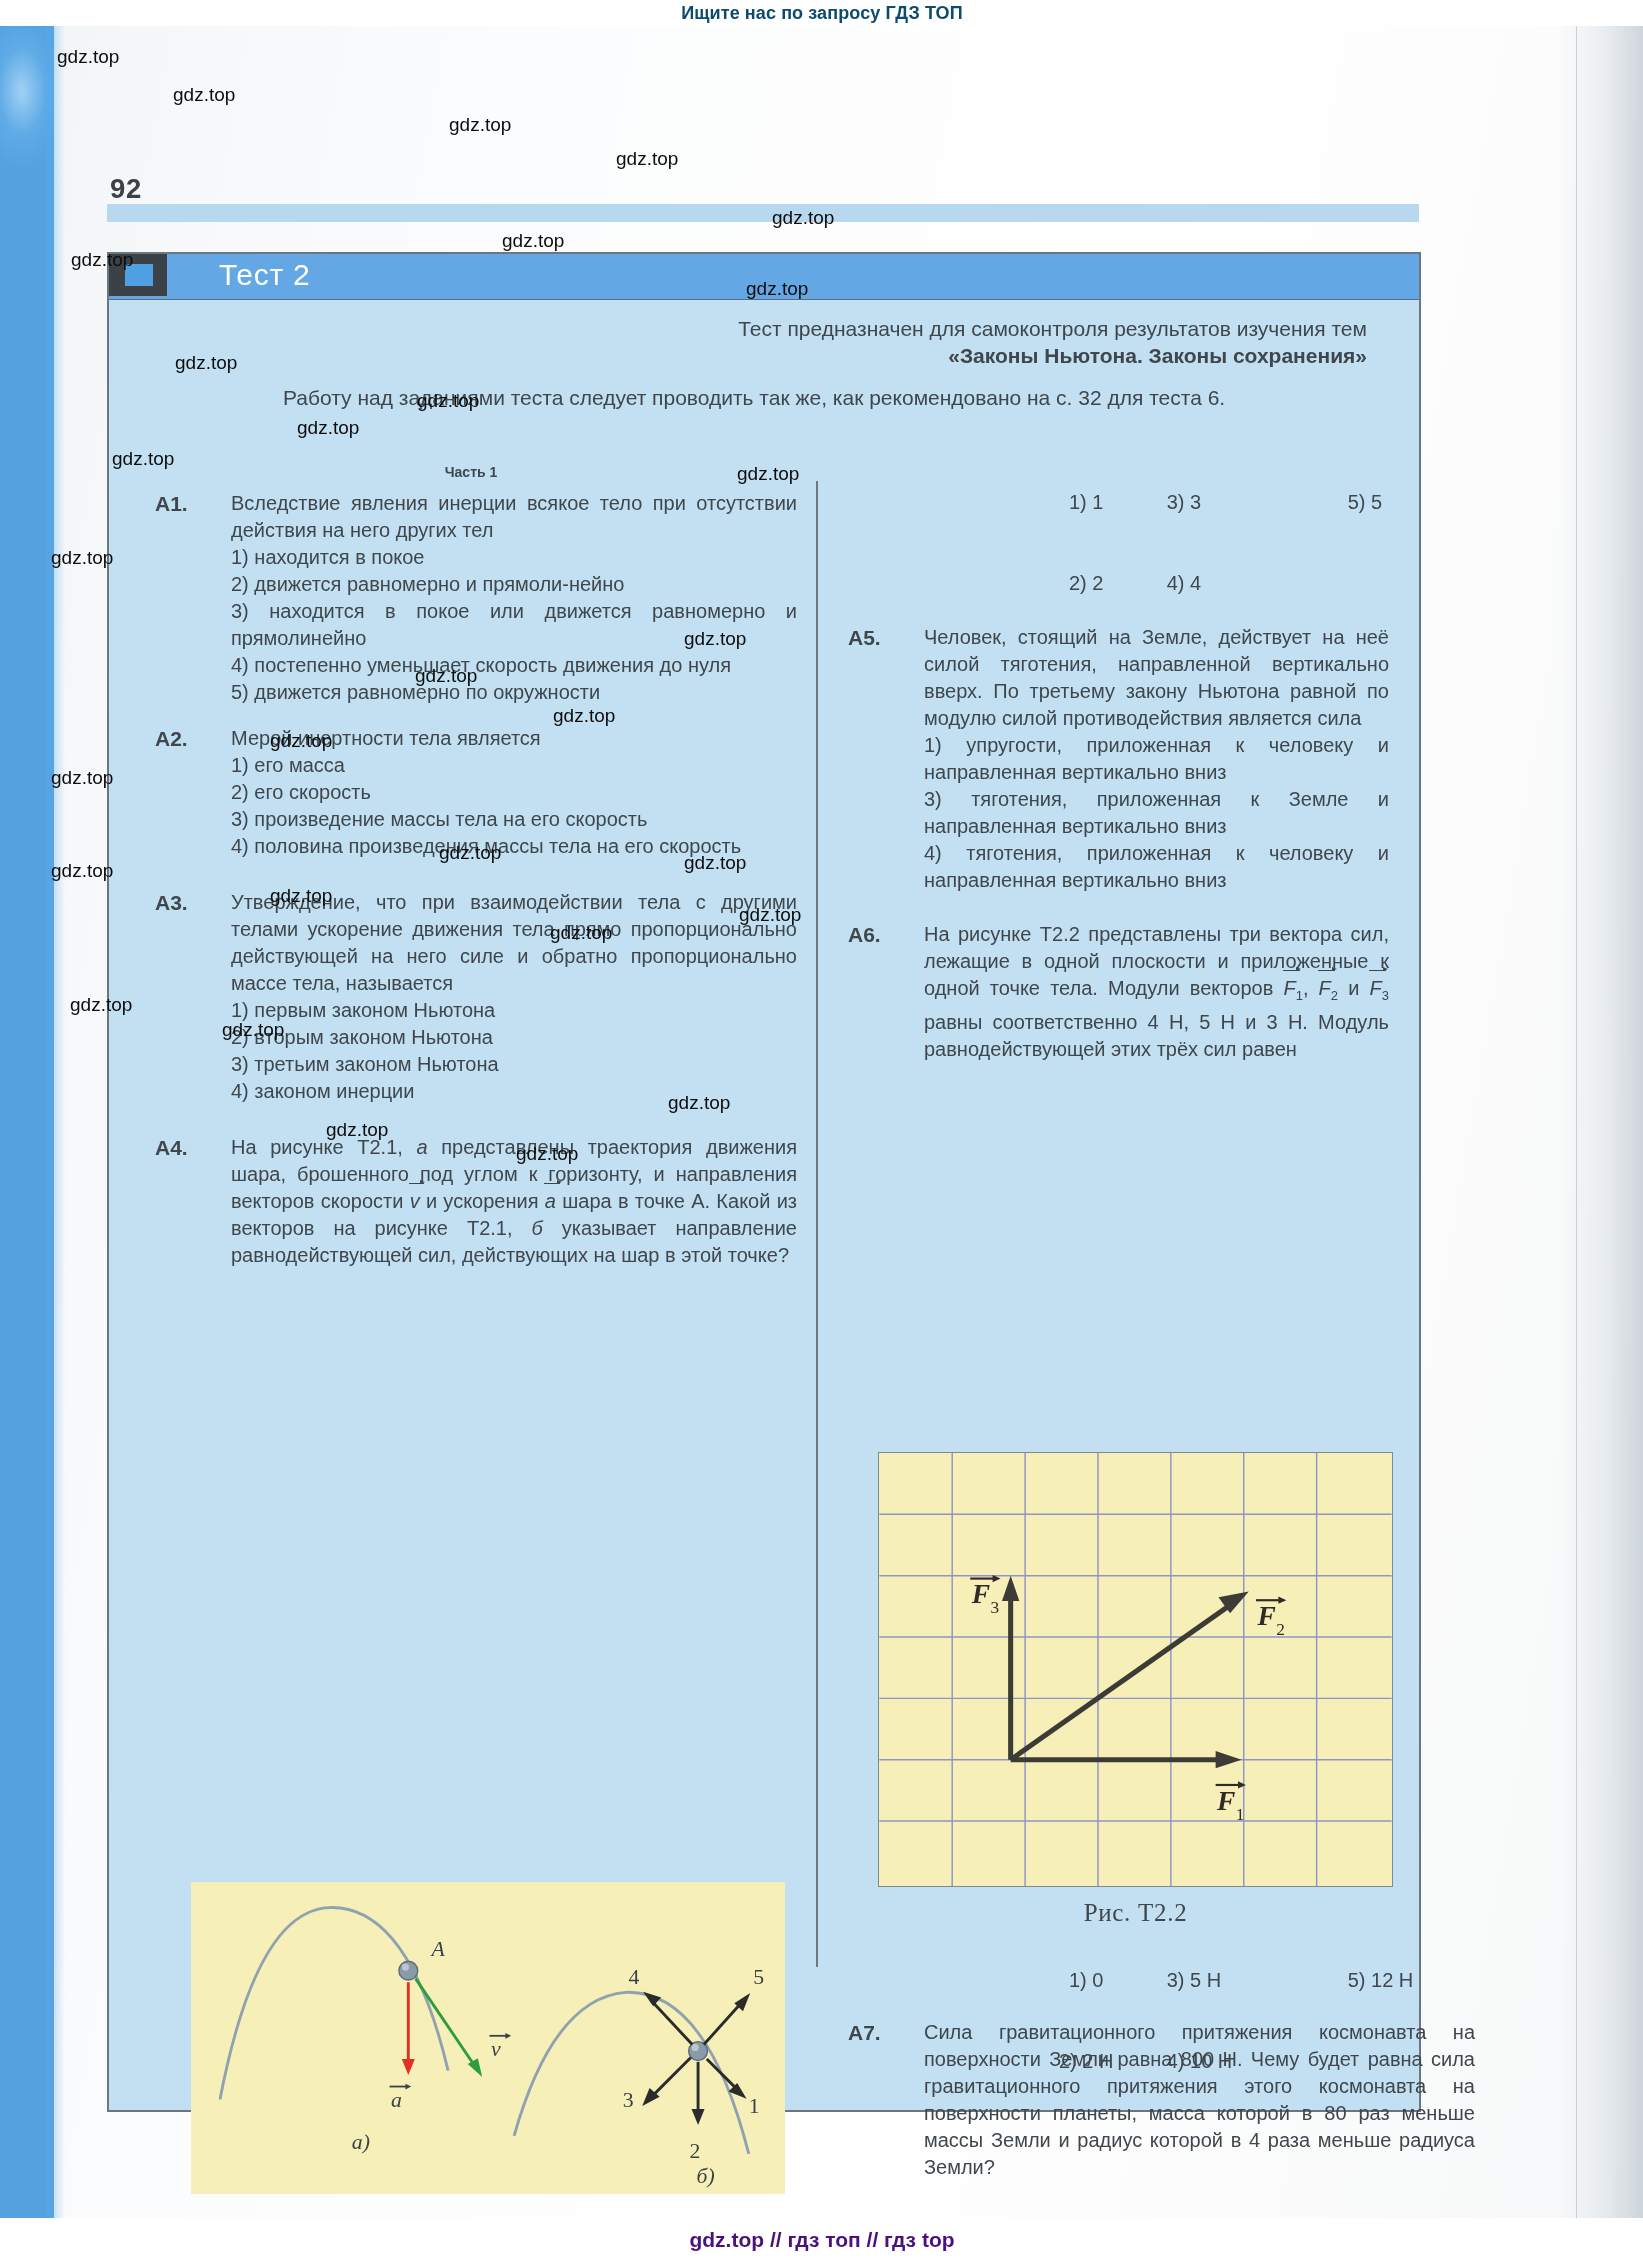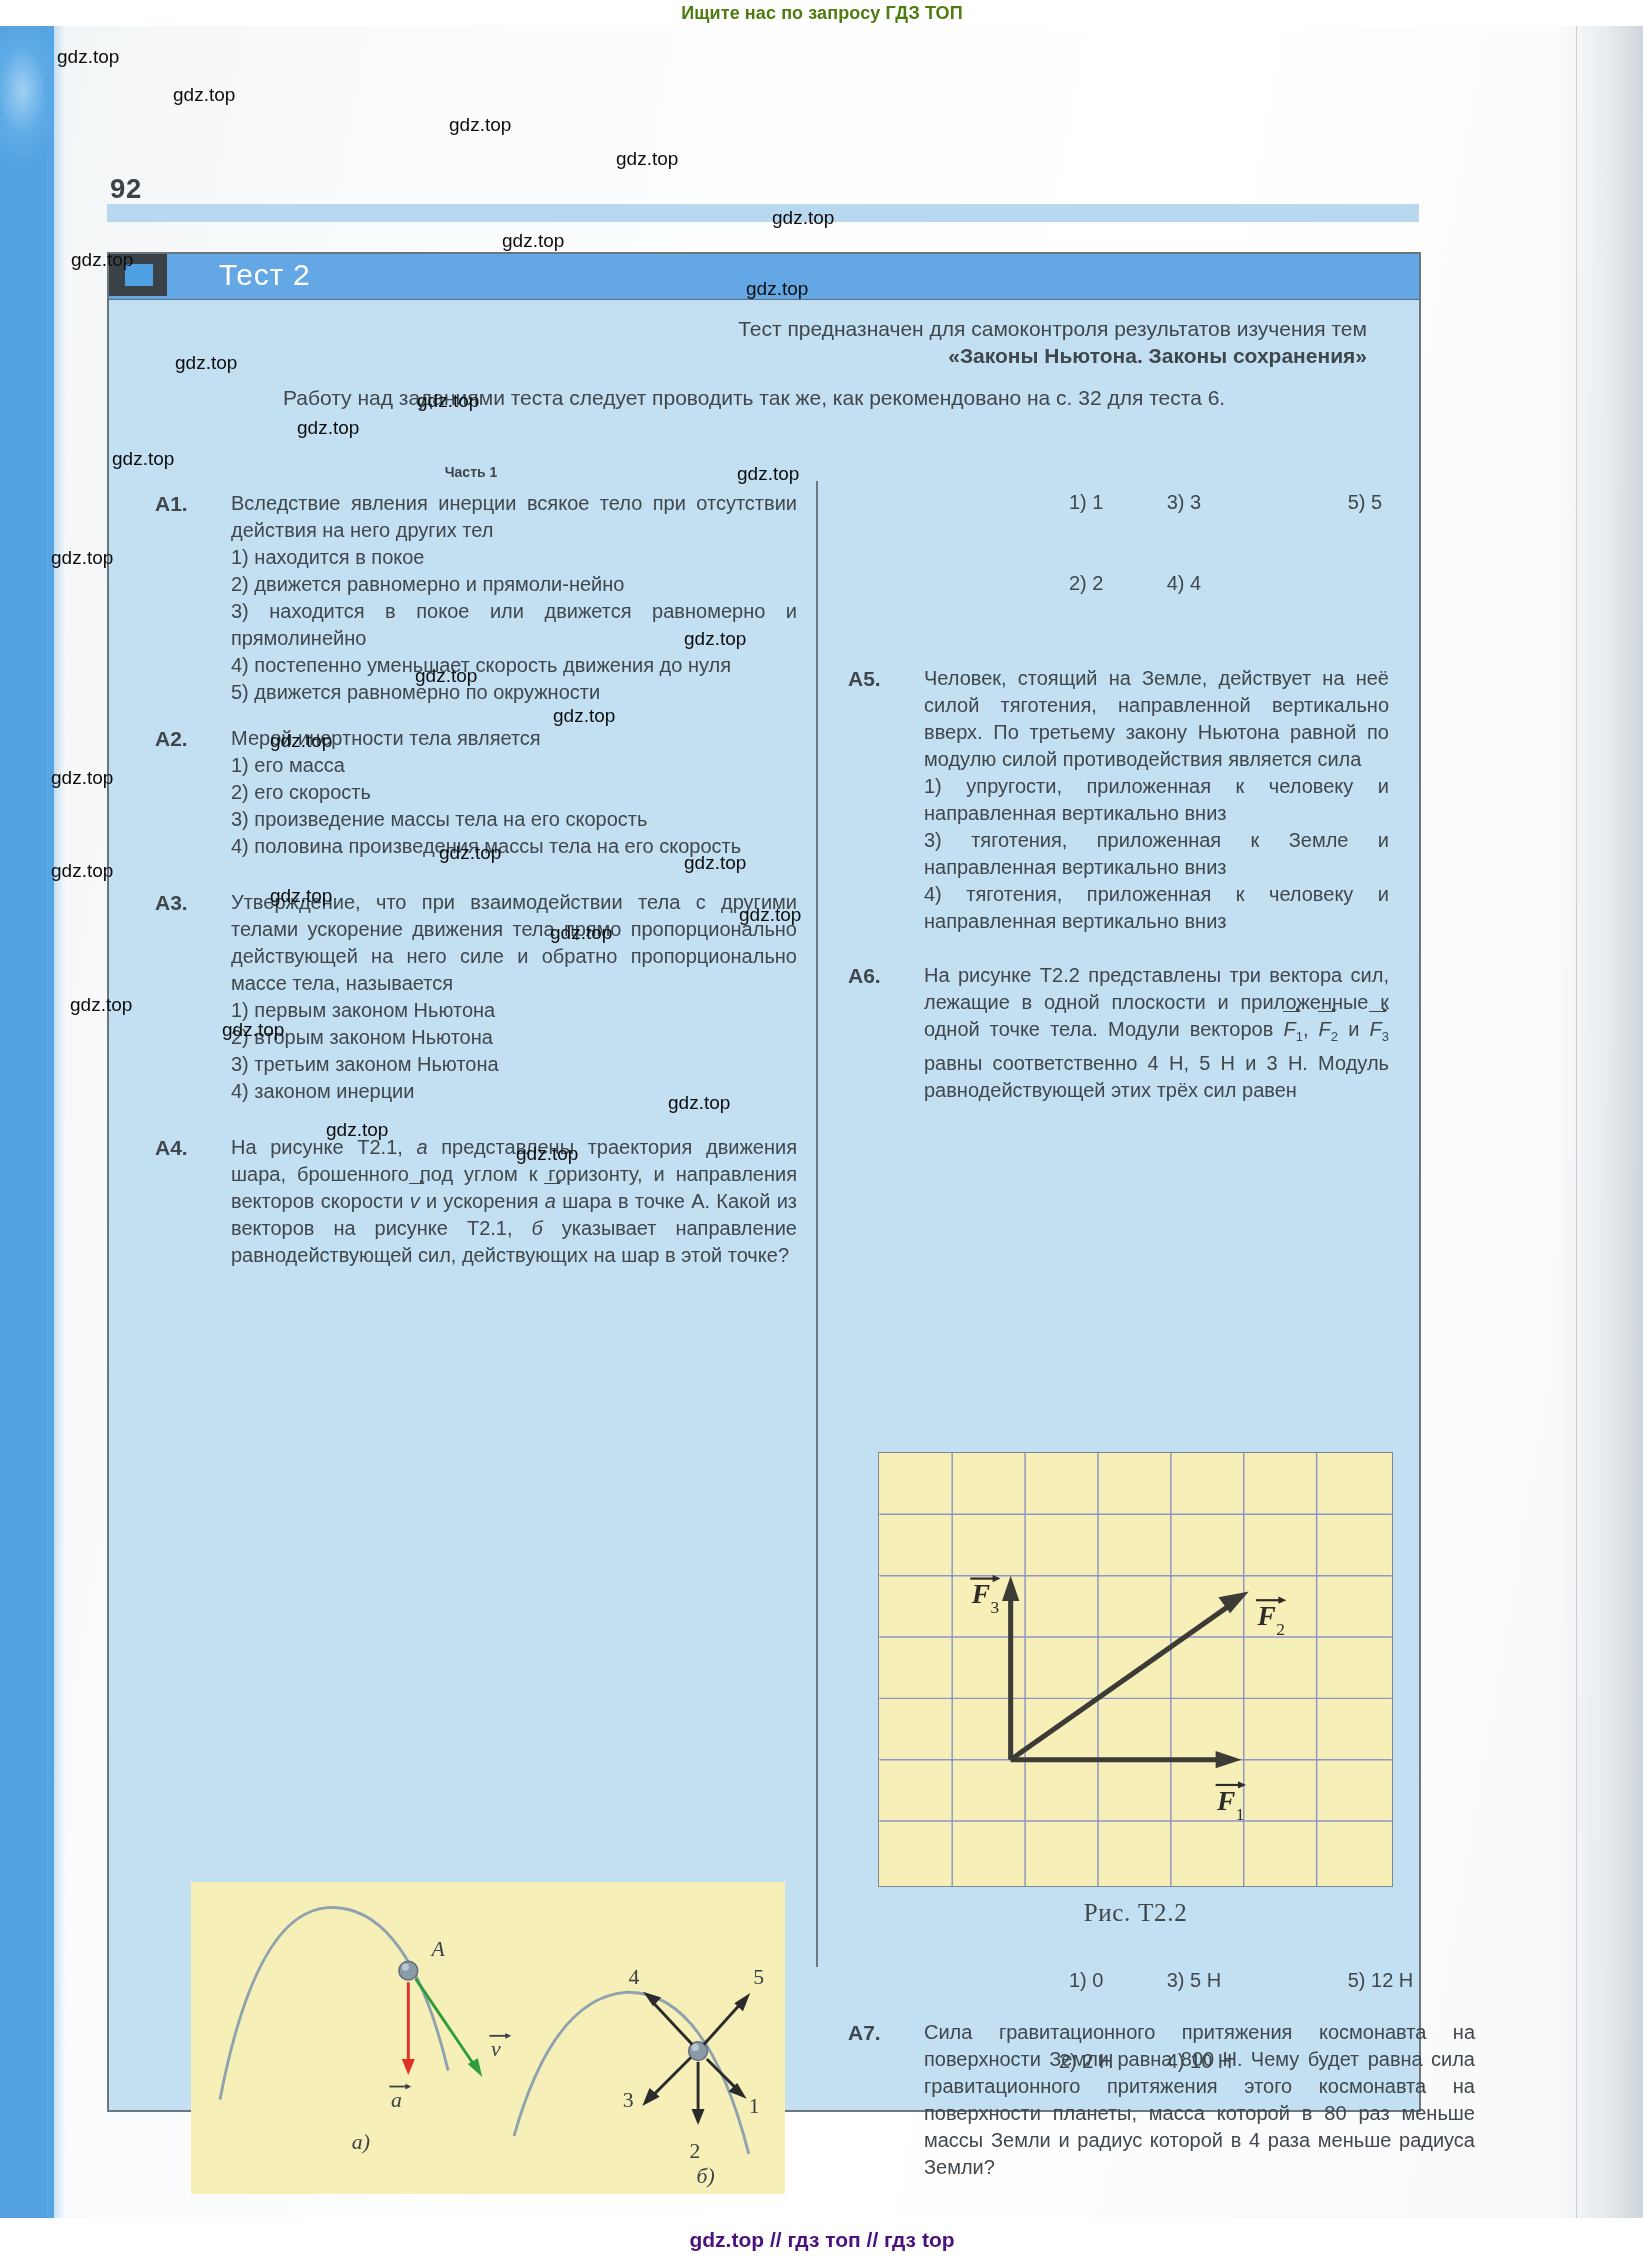--- a/index.html
+++ b/index.html
@@ -8,21 +8,21 @@
     background:#ffffff;
     font-family:"Liberation Sans", sans-serif;
     position:relative;
     overflow:hidden;
   }
   
   .top-banner{
     position:absolute;left:0;top:0;width:1644px;height:26px;
     background:#ffffff;
     text-align:center;
-    color:#4d7c0f;
+    color:#0c4a6e;
     font-size:18px;font-weight:bold;
     line-height:26px;
     letter-spacing:0.1px;
     white-space:nowrap;
   }
   
   .scan{
     position:absolute;left:0;top:26px;width:1644px;height:2192px;
     background:linear-gradient(100deg,#f2f5f7 0%,#fbfcfd 25%,#ffffff 60%,#f7f8f9 100%);
   }
@@ -306,21 +306,21 @@
 
         <div class="ansgrid" style="margin-left:101px;margin-top:2.9px;">
           <div class="row">
             <span class="c c1">1) 1</span><span class="c c2">3) 3</span><span class="c">5) 5</span>
           </div>
           <div class="row">
             <span class="c c1">2) 2</span><span class="c c2">4) 4</span>
           </div>
         </div>
 
-        <div class="q" style="margin-top:41px;">
+        <div class="q" style="">
           <span class="q-num">A5.</span>
           <div class="q-text">Человек, стоящий на Земле, действует на неё силой тяготения, направленной вертикально вверх. По третьему закону Ньютона равной по модулю силой противодействия является сила</div>
           <ul class="opts">
             <li>1) упругости, приложенная к человеку и направленная вертикально вниз</li>
             <li>3) тяготения, приложенная  к Земле и направленная вертикально вниз</li>
             <li>4) тяготения, приложенная к человеку и направленная вертикально вниз</li>
           </ul>
         </div>
 
         <div class="q" style="margin-top:27.5px;">

